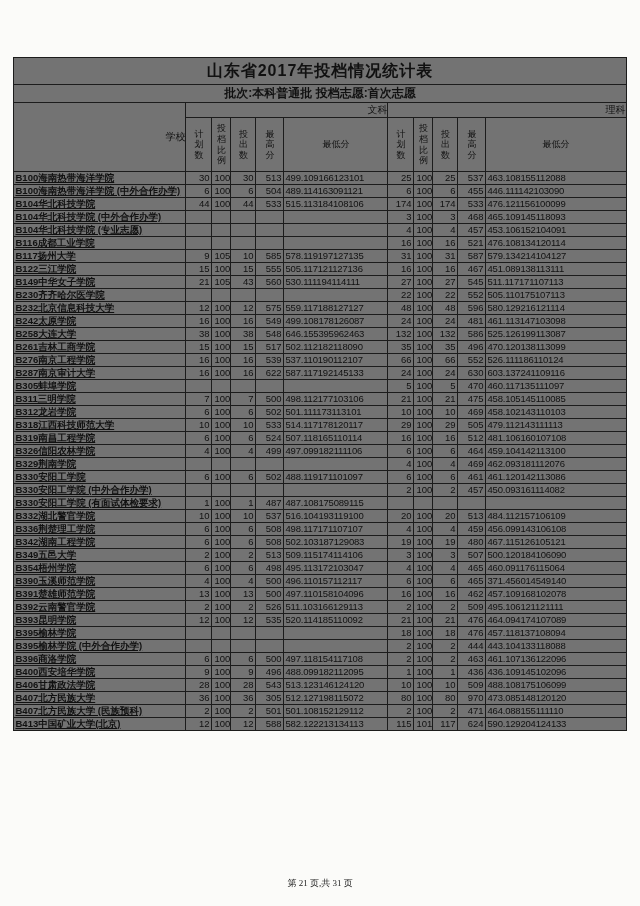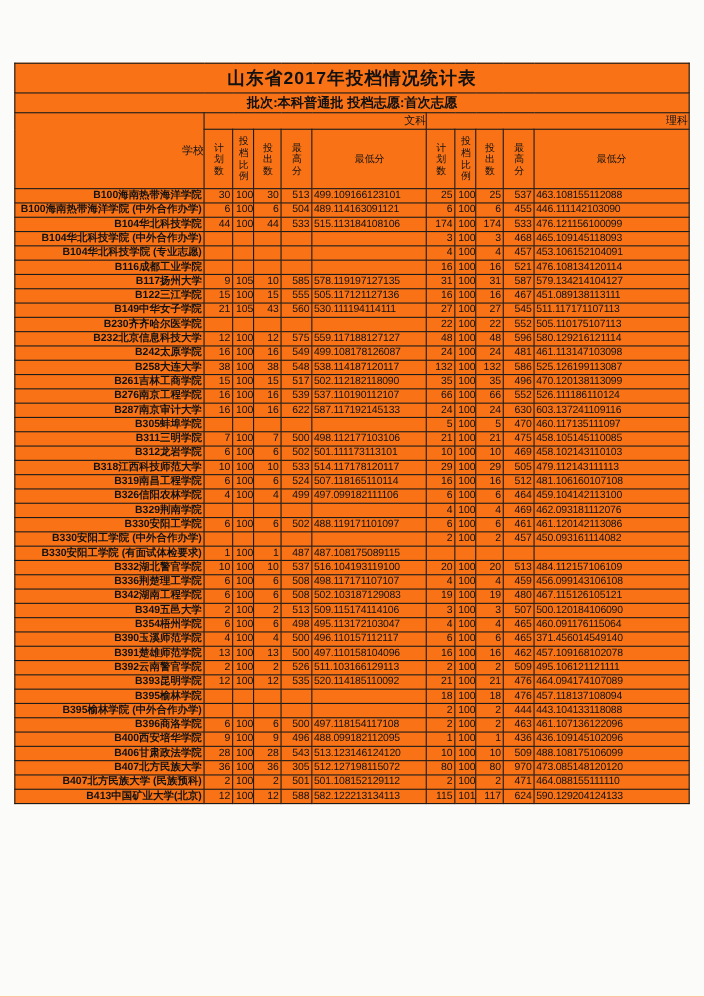--- a/index.html
+++ b/index.html
@@ -3,31 +3,31 @@
 <meta charset="utf-8">
 <style>
   * { margin:0; padding:0; box-sizing:border-box; }
   html,body { width:640px; height:906px; }
   body {
     background:#fbfbf9;
     font-family:"Liberation Sans","DejaVu Sans",sans-serif;
     color:#111;
   }
   .page { position:relative; width:640px; height:906px; padding-top:57px; overflow:hidden; }
-  table { border-collapse:collapse; margin:0 auto; table-layout:fixed; width:612px; background:#f97316; }
+  table { border-collapse:collapse; margin:0 auto; table-layout:fixed; width:612px; background:#737373; }
   th,td { border:1px solid #1c1c1c; overflow:hidden; }
   .title-row th { font-size:16px; font-weight:bold; height:27px; text-align:center; letter-spacing:1px; }
   .subtitle-row th { font-size:12px; font-weight:bold; height:18px; text-align:center;margin-top:24px; }
   .group-row th { font-size:10px; font-weight:normal; height:15px; text-align:right; }
   .school-h { font-weight:normal; font-size:10px; text-align:center; vertical-align:middle; }
   .sub-row th { font-weight:normal; font-size:9px; vertical-align:middle; text-align:center; height:54px; padding:2px 0; }
   .stack { display:inline-block; width:10px; word-break:break-all; line-height:1.18; font-size:9px; }
   .minh { font-size:9px; }
   tbody td { font-size:9.5px; line-height:1.25; padding:0 2px; vertical-align:middle; height:13px; }
-  td.school { font-weight:bold; text-align:right; padding-left:1px; word-break:break-all; }
+  td.school { font-weight:bold; text-align:left; padding-left:1px; word-break:break-all;text-decoration:underline; }
   td.num { text-align:right; }
   td.min { text-align:left; padding-left:1px; letter-spacing:-0.2px; }
   .footer {
     position:absolute; bottom:16px; left:0; width:100%;
     text-align:center; font-size:9px; color:#222;
     font-family:"Liberation Serif","DejaVu Serif",serif;
   }
 </style>
 </head>
 <body>
@@ -228,21 +228,21 @@
           <td class="num">24</td>
           <td class="num">481</td>
           <td class="min">461.113147103098</td>
         </tr>
         <tr>
           <td class="school">B258大连大学</td>
           <td class="num">38</td>
           <td class="num">100</td>
           <td class="num">38</td>
           <td class="num">548</td>
-          <td class="min">538.114187120117</td>
+          <td class="min">646.155395962463</td>
           <td class="num">132</td>
           <td class="num">100</td>
           <td class="num">132</td>
           <td class="num">586</td>
           <td class="min">525.126199113087</td>
         </tr>
         <tr>
           <td class="school">B261吉林工商学院</td>
           <td class="num">15</td>
           <td class="num">100</td>
@@ -627,13 +627,14 @@
           <td class="num">588</td>
           <td class="min">582.122213134113</td>
           <td class="num">115</td>
           <td class="num">101</td>
           <td class="num">117</td>
           <td class="num">624</td>
           <td class="min">590.129204124133</td>
         </tr>
       </tbody>
   </table>
+  <div class="footer">第 21 页,共 31 页</div>
 </div>
 
 </body></html>

